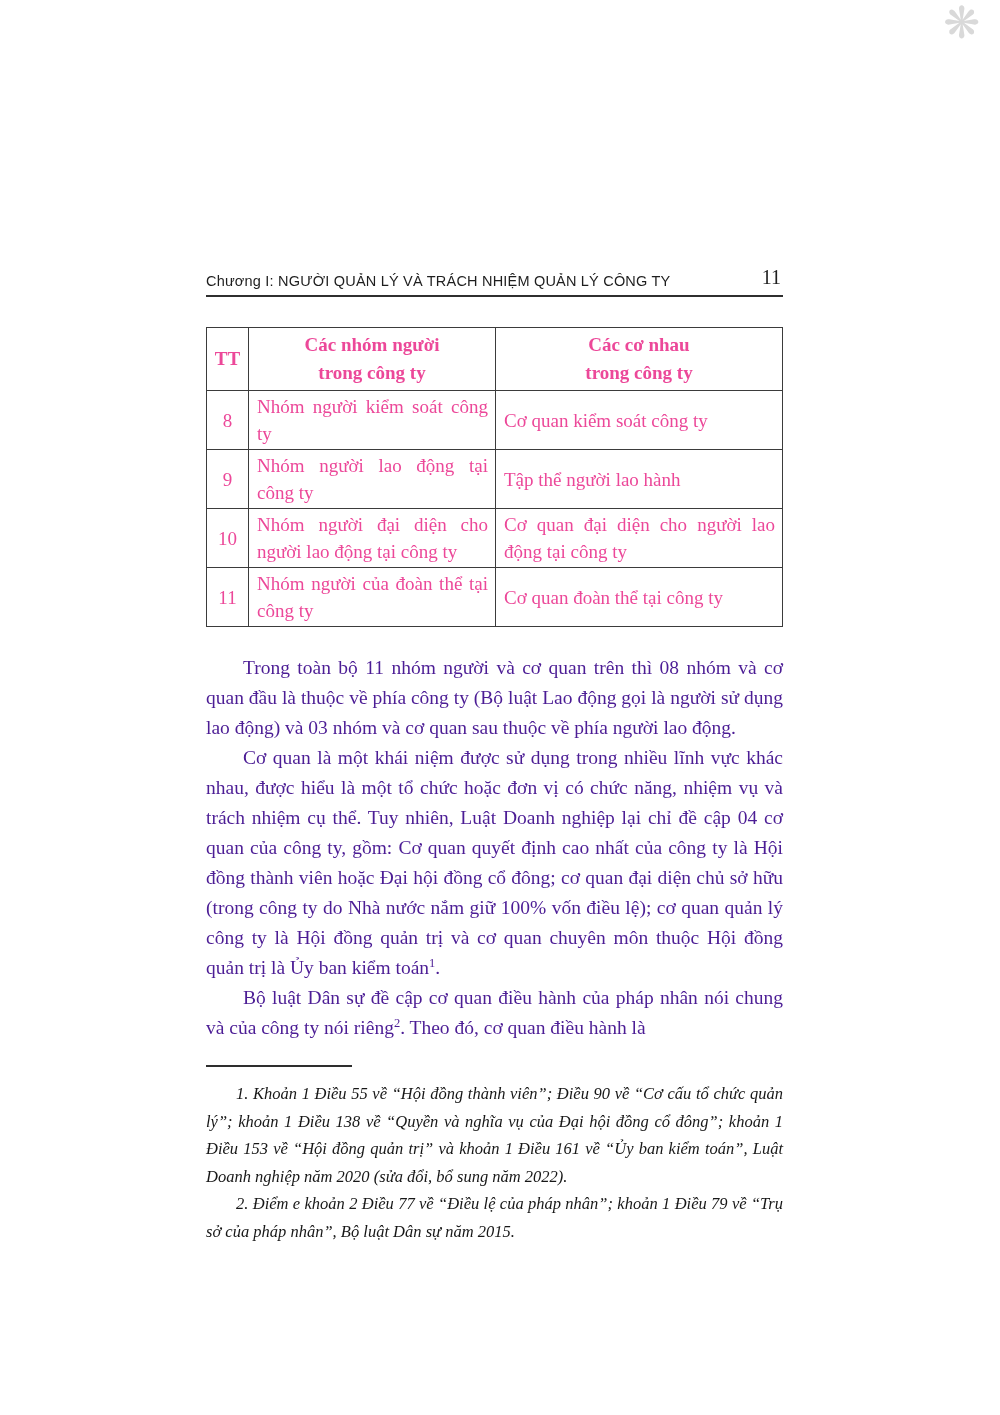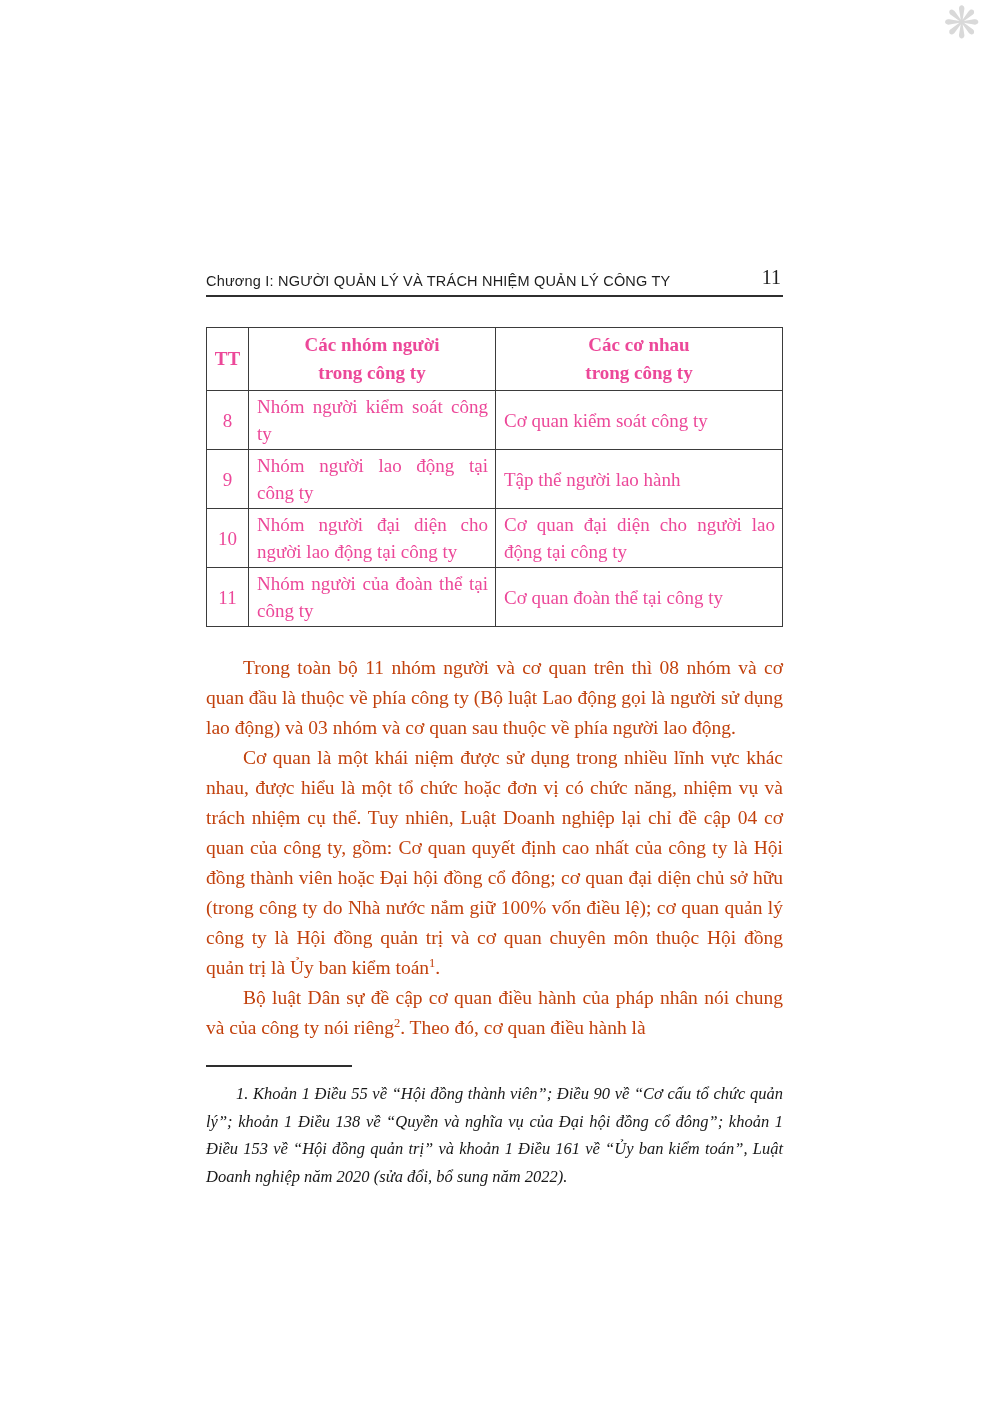--- a/index.html
+++ b/index.html
@@ -74,21 +74,21 @@
   }
   table.data-table td.tt {
     text-align: center;
     padding: 2px 0;
   }
   .body-text p {
     font-size: 19.5px;
     line-height: 30px;
     text-align: justify;
     text-indent: 37px;
-    color: #c2410c;
+    color: #4c1d95;
   }
   .body-text p.first { margin-top: 26px; }
   sup.fn-ref {
     font-size: 12.5px;
     line-height: 0;
     vertical-align: super;
   }
   .footnote-rule {
     margin-top: 22px;
     width: 146px;
@@ -164,16 +164,17 @@
     <div class="body-text">
       <p class="first">Trong toàn bộ 11 nhóm người và cơ quan trên thì 08 nhóm và cơ quan đầu là thuộc về phía công ty (Bộ luật Lao động gọi là người sử dụng lao động) và 03 nhóm và cơ quan sau thuộc về phía người lao động.</p>
       <p><span>Cơ quan là một khái niệm được sử dụng trong nhiều lĩnh vực khác nhau, được hiểu là một tổ chức hoặc đơn vị có chức năng, nhiệm vụ và trách nhiệm cụ thể. Tuy nhiên, Luật Doanh nghiệp lại chỉ đề cập 04 cơ quan của công ty, gồm: Cơ quan quyết định cao nhất của công ty là Hội đồng thành viên hoặc Đại hội đồng cổ đông; cơ quan đại diện chủ sở hữu (trong công ty do Nhà nước nắm giữ 100% vốn điều lệ); cơ quan quản lý công ty là Hội đồng quản trị và cơ quan chuyên môn thuộc Hội đồng quản trị là Ủy ban kiểm toán</span><sup class="fn-ref">1</sup><span>.</span></p>
       <p><span>Bộ luật Dân sự đề cập cơ quan điều hành của pháp nhân nói chung và của công ty nói riêng</span><sup class="fn-ref">2</sup><span>. Theo đó, cơ quan điều hành là</span></p>
     </div>
 
     <div class="footnote-rule"></div>
 
     <div class="footnotes">
       <p>1. Khoản 1 Điều 55 về “Hội đồng thành viên”; Điều 90 về “Cơ cấu tổ chức quản lý”; khoản 1 Điều 138 về “Quyền và nghĩa vụ của Đại hội đồng cổ đông”; khoản 1 Điều 153 về “Hội đồng quản trị” và khoản 1 Điều 161 về “Ủy ban kiểm toán”, Luật Doanh nghiệp năm 2020 (sửa đổi, bổ sung năm 2022).</p>
+      <p>2. Điểm e khoản 2 Điều 77 về “Điều lệ của pháp nhân”; khoản 1 Điều 79 về “Trụ sở của pháp nhân”, Bộ luật Dân sự năm 2015.</p>
     </div>
 
   </div>
 </div>
 
 </body></html>

